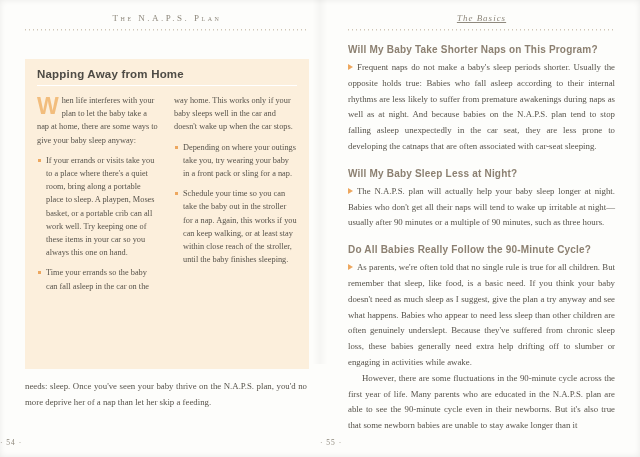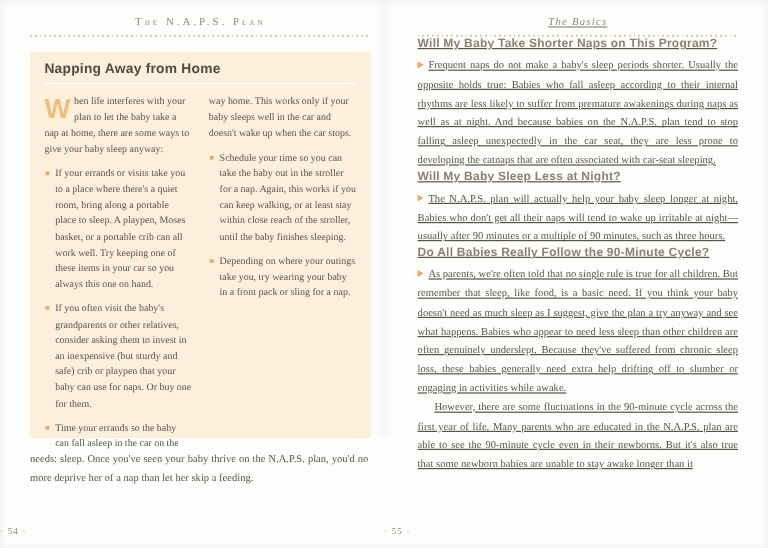--- a/index.html
+++ b/index.html
@@ -42,22 +42,22 @@
   .running-head.italic{font-style:italic;letter-spacing:1px;text-decoration:underline;}
   .dotted{
     height:2px;margin-top:3px;
     background-image:repeating-linear-gradient(90deg,var(--dotted) 0 1.5px,transparent 1.5px 4px);
     background-size:100% 1.5px;background-repeat:no-repeat;background-position:0 0;
   }
 
   
   .box{
     background:var(--box-bg);
-    margin-top:12px;
-    padding:9px 12px 12px 12px;
+    margin-top:28px;
+    padding:9px 12px 0 12px;
     height:301px;
     box-sizing:content-box;
   }
   .box-title{
     font-family:"Liberation Sans", sans-serif;
     font-weight:bold;
     font-size:11.5px;
     letter-spacing:0.2px;
     color:var(--box-title);
     padding-bottom:5px;
@@ -89,21 +89,21 @@
     font-size:8.8px;line-height:15.5px;
     margin:10px 2px 0 0;
     text-align:justify;
   }
   .page-num{
     position:absolute;bottom:10px;left:0;width:100%;
     text-align:left;font-size:7.5px;color:var(--running-head);letter-spacing:1px;
   }
 
   
-  .qa-section{margin-top:0;text-decoration:underline;}
+  .qa-section{margin-top:13px;}
   .qa-heading{
     font-family:"Liberation Sans", sans-serif;
     font-weight:bold;
     font-size:10px;
     letter-spacing:0.2px;
     color:var(--heading-text);
     margin:0 0 5px 0;
   }
   .qa-para{
     font-size:8.8px;line-height:15.8px;
@@ -130,29 +130,28 @@
     <div class="running-head smallcaps">The N.A.P.S. Plan</div>
     <div class="dotted"></div>
 
     <div class="box">
       <div class="box-title">Napping Away from Home</div>
       <div class="box-cols">
         <div class="box-col">
           <p class="box-intro"><span class="dropcap">W</span><span>hen life interferes with your plan to let the baby take a nap at home, there are some ways to give your baby sleep anyway:</span></p>
           <ul class="box-list">
             <li><span class="bullet-icon"></span><span>If your errands or visits take you to a place where there's a quiet room, bring along a portable place to sleep. A playpen, Moses basket, or a portable crib can all work well. Try keeping one of these items in your car so you always this one on hand.</span></li>
-            <li><span class="bullet-icon"></span><span>If you often visit the baby's grandparents or other relatives, consider asking them to invest in an inexpensive (but sturdy and safe) crib or playpen that your baby can use for naps. Or buy one for them.</span></li>
             <li><span class="bullet-icon"></span><span>Time your errands so the baby can fall asleep in the car on the</span></li>
           </ul>
         </div>
         <div class="box-col">
           <p class="box-cont">way home. This works only if your baby sleeps well in the car and doesn't wake up when the car stops.</p>
           <ul class="box-list">
+            <li><span class="bullet-icon"></span><span>Depending on where your outings take you, try wearing your baby in a front pack or sling for a nap.</span></li>
             <li><span class="bullet-icon"></span><span>Schedule your time so you can take the baby out in the stroller for a nap. Again, this works if you can keep walking, or at least stay within close reach of the stroller, until the baby finishes sleeping.</span></li>
-            <li><span class="bullet-icon"></span><span>Depending on where your outings take you, try wearing your baby in a front pack or sling for a nap.</span></li>
           </ul>
         </div>
       </div>
     </div>
 
     <p class="left-body">needs: sleep. Once you've seen your baby thrive on the N.A.P.S. plan, you'd no more deprive her of a nap than let her skip a feeding.</p>
     <div class="page-num">· 54 ·</div>
   </div>
 
   <div class="page page-right">

